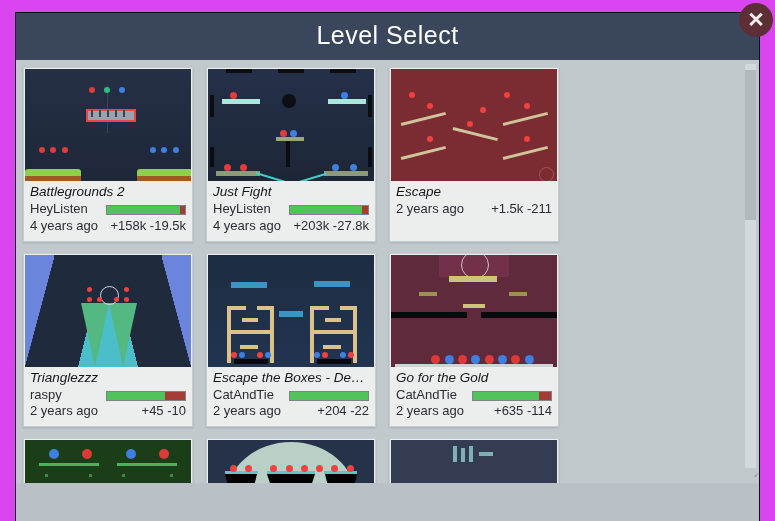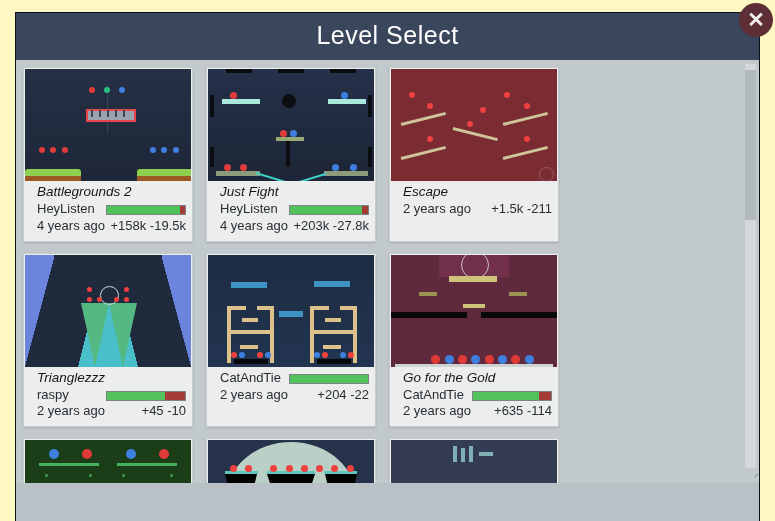--- a/index.html
+++ b/index.html
@@ -5,21 +5,21 @@
   html, body {
     margin: 0; padding: 0;
     width: 775px; height: 521px;
     overflow: hidden;
     background: #14171f;
     font-family: "Liberation Sans", sans-serif;
   }
   #root {
     position: relative;
     width: 775px; height: 521px;
-    background: #fef9c3;
+    background: #d946ef;
   }
 
   
   #window {
     position: absolute;
     left: 16px; top: 13px;
     width: 743px; height: 508px;
     background: #b9c1c6;
     box-shadow: 0 0 0 1px #0d1016;
     overflow: hidden;
@@ -145,21 +145,21 @@
     overflow: hidden;
   }
   .thumb {
     position: relative;
     width: 166px;
     height: 112px;
     margin: 1px auto 0 auto;
     overflow: hidden;
     background: #222;
   }
-  .card-info { padding: 3px 6px 6px 13px; }
+  .card-info { padding: 3px 6px 6px 6px; }
   .card-title {
     font-style: italic;
     font-size: 13.5px;
     color: #14161a;
     white-space: nowrap;
     overflow: hidden;
     text-overflow: ellipsis;
     line-height: 1.25;
   }
   .card-row {
@@ -403,20 +403,21 @@
             <div class="sh" style="left:117px;top:63px;width:16px;height:4px;background:#dcc18a"></div>
             <div class="sh" style="left:102px;top:75px;width:47px;height:4px;background:#dcc18a"></div>
             <div class="sh" style="left:115px;top:90px;width:18px;height:4px;background:#dcc18a"></div>
             <div class="sh" style="left:109px;top:104px;width:34px;height:5px;background:#08090c"></div>
             <div class="dot" style="left:106px;top:97px;width:6px;height:6px;background:#3f7fe0"></div>
             <div class="dot" style="left:114px;top:97px;width:6px;height:6px;background:#f0413f"></div>
             <div class="dot" style="left:132px;top:97px;width:6px;height:6px;background:#3f7fe0"></div>
             <div class="dot" style="left:140px;top:97px;width:6px;height:6px;background:#f0413f"></div>
           </div>
           <div class="card-info">
+            <div class="card-title">Escape the Boxes - Death</div>
             <div class="card-row">
               <span class="card-author">CatAndTie</span>
               <span class="votebar">
                   <i class="pos" style="width:100%"></i>
                 </span>
             </div>
             <div class="card-row">
               <span class="card-date">2 years ago</span>
               <span class="card-score">+204 -22</span>
             </div>

